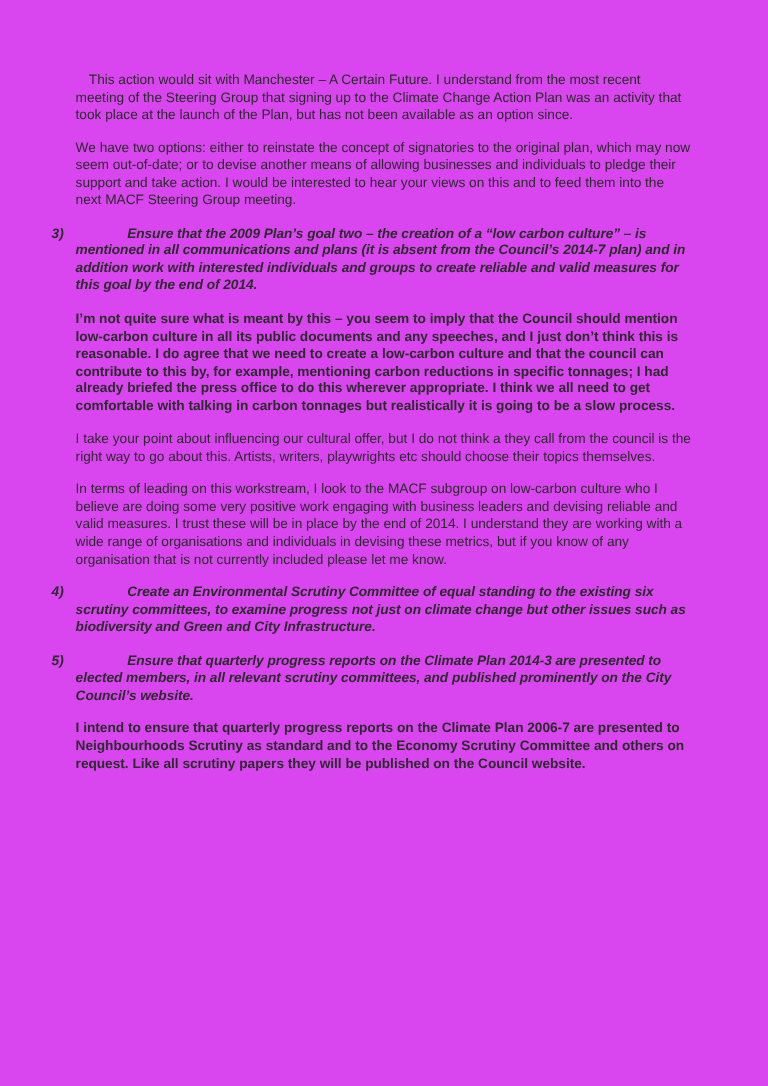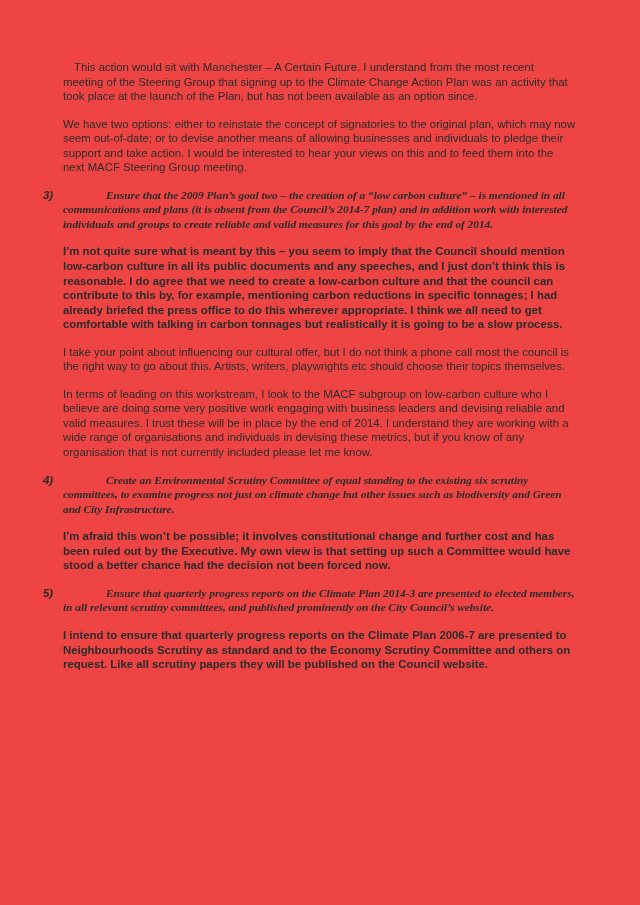--- a/index.html
+++ b/index.html
@@ -14,21 +14,21 @@
     overflow: hidden;
     font-family: "Liberation Sans", sans-serif;
     color: #2b2b2b;
     -webkit-font-smoothing: antialiased;
   }
 
   .page {
     position: relative;
     width: 640px;
     height: 905px;
-    background: #ef4444;
+    background: #d946ef;
     box-sizing: border-box;
   }
 
   .doc-body {
     position: absolute;
     left: 63px;
     top: 60px;
     width: 513px;
   }
 
@@ -61,21 +61,20 @@
     left: -20px;
     top: 0;
     font-weight: bold;
     font-style: italic;
     font-size: 11.4px;
     line-height: 14.55px;
   }
   .numbered-item .item-text {
     display: block;
     text-indent: 43px;
-    font-family: Liberation Serif, serif;
   }
 
   
   .gap-before-item { margin-top: 7px; }
   .gap-after-item  { margin-top: 7px; font-weight: bold; }
 </style>
 </head>
 <body>
 
 <div class="page">
@@ -85,30 +84,29 @@
 
     <p class="para">We have two options: either to reinstate the concept of signatories to the original plan, which may now seem out-of-date; or to devise another means of allowing businesses and individuals to pledge their support and take action. I would be interested to hear your views on this and to feed them into the next MACF Steering Group meeting.</p>
 
     <div class="numbered-item gap-before-item">
       <span class="num">3)</span>
       <span class="item-text">Ensure that the 2009 Plan’s goal two – the creation of a “low carbon culture” – is mentioned in all communications and plans (it is absent from the Council’s 2014-7 plan) and in addition work with interested individuals and groups to create reliable and valid measures for this goal by the end of 2014.</span>
     </div>
 
     <p class="para gap-after-item">I’m not quite sure what is meant by this – you seem to imply that the Council should mention low-carbon culture in all its public documents and any speeches, and I just don’t think this is reasonable. I do agree that we need to create a low-carbon culture and that the council can contribute to this by, for example, mentioning carbon reductions in specific tonnages; I had already briefed the press office to do this wherever appropriate. I think we all need to get comfortable with talking in carbon tonnages but realistically it is going to be a slow process.</p>
 
-    <p class="para">I take your point about influencing our cultural offer, but I do not think a phone call most the council is the right way to go about this. Artists, writers, playwrights etc should choose their topics themselves.</p>
+    <p class="para">I take your point about influencing our cultural offer, but I do not think a they call from the council is the right way to go about this. Artists, writers, playwrights etc should choose their topics themselves.</p>
 
     <p class="para">In terms of leading on this workstream, I look to the MACF subgroup on low-carbon culture who I believe are doing some very positive work engaging with business leaders and devising reliable and valid measures. I trust these will be in place by the end of 2014. I understand they are working with a wide range of organisations and individuals in devising these metrics, but if you know of any organisation that is not currently included please let me know.</p>
 
     <div class="numbered-item gap-before-item">
       <span class="num">4)</span>
       <span class="item-text">Create an Environmental Scrutiny Committee of equal standing to the existing six scrutiny committees, to examine progress not just on climate change but other issues such as biodiversity and Green and City Infrastructure.</span>
     </div>
 
-    <p class="para gap-after-item">I’m afraid this won’t be possible; it involves constitutional change and further cost and has been ruled out by the Executive. My own view is that setting up such a Committee would have stood a better chance had the decision not been forced now.</p>
 
     <div class="numbered-item gap-before-item">
       <span class="num">5)</span>
       <span class="item-text">Ensure that quarterly progress reports on the Climate Plan 2014-3 are presented to elected members, in all relevant scrutiny committees, and published prominently on the City Council’s website.</span>
     </div>
 
     <p class="para gap-after-item">I intend to ensure that quarterly progress reports on the Climate Plan 2006-7 are presented to Neighbourhoods Scrutiny as standard and to the Economy Scrutiny Committee and others on request. Like all scrutiny papers they will be published on the Council website.</p>
 
   </div>
 </div>

